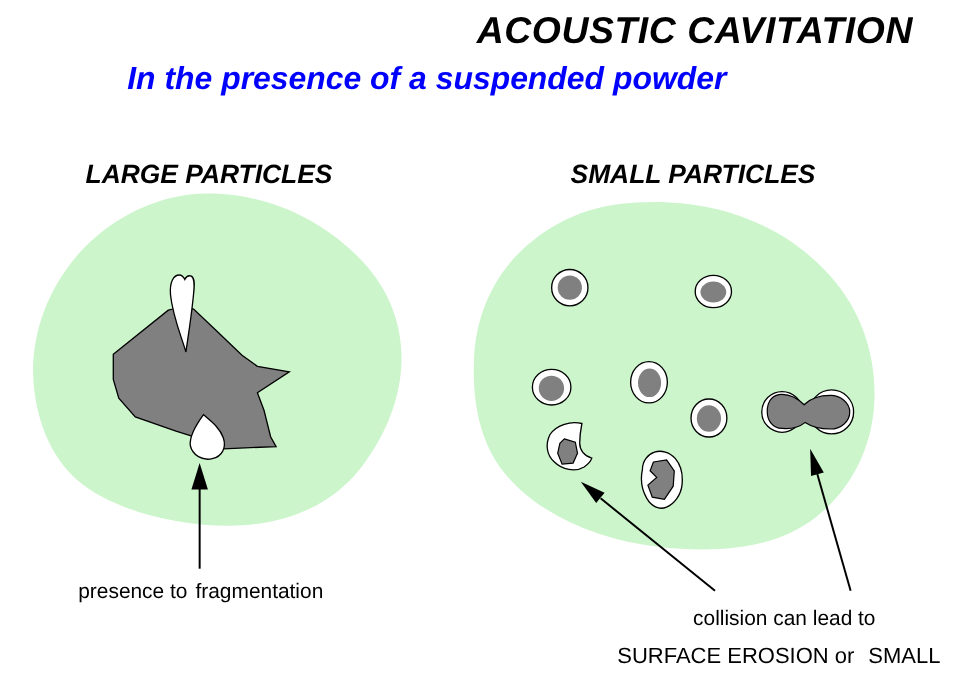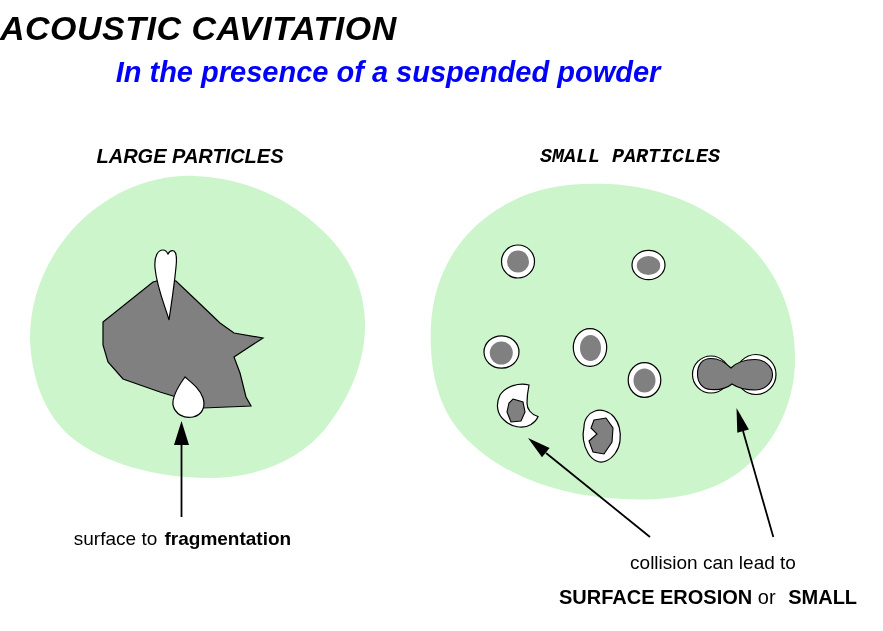--- a/index.html
+++ b/index.html
@@ -2,37 +2,37 @@
 <html><head>
 <meta charset="utf-8">
 <style>
   html,body{margin:0;padding:0;}
   body{
     width:883px;height:631px;background:#ffffff;position:relative;
     overflow:hidden;font-family:"Liberation Sans",sans-serif;color:#000;
   }
   .abs{position:absolute;}
   .title{
-    top:9px;left:0;width:783px;text-align:left;
-    font-size:34px;font-weight:bold;font-style:italic;letter-spacing:0.5px;
+    top:9px;left:0;width:783px;text-align:right;
+    font-size:34px;font-weight:bold;font-style:italic;letter-spacing:0.5px;padding-left:47px;
   }
   .subtitle{
     top:56px;left:0;width:776px;text-align:center;
     font-size:29px;font-weight:bold;font-style:italic;
   }
   .heading{
-    font-size:20px;font-weight:bold;font-style:italic;text-align:center;
+    font-size:24px;font-weight:bold;font-style:italic;text-align:center;
   }
   .heading-left{top:145px;left:0;width:380px;}
-  .heading-right{top:145px;left:440px;width:380px;font-family:Liberation Mono, monospace;}
+  .heading-right{top:145px;left:440px;width:380px;}
   .caption{font-size:19px;text-align:center;line-height:23px;}
   .caption-left{top:527px;left:5px;width:355px;}
   .caption-right-1{top:551px;left:533px;width:360px;}
   .caption-right-2{top:585px;left:523px;width:370px;font-size:20px;line-height:24px;}
-  .caption b{font-weight:bold;}
+  .caption b{font-weight:normal;}
   .sp-left{margin-right:2px;}
   .sp-right{margin-left:7px;}
   svg{position:absolute;top:0;left:0;}
 </style>
 </head>
 <body>
 
 <div class="abs title">ACOUSTIC CAVITATION</div>
 <div class="abs subtitle" style="color:#0000ff;">In the presence of a suspended powder</div>
 
@@ -117,21 +117,21 @@
     </g>
     <g>
       <line x1="773.3" y1="537" x2="743" y2="431" stroke="#000" stroke-width="1.8"></line>
       <polygon points="736.5,408 737.3,432.7 748.9,429.5" fill="#000"></polygon>
     </g>
   </g>
 </svg>
 
 <div class="abs caption caption-left">
   <div>
-    <span class="sp-left">surface to</span> <b>fragmentation</b>
+    <span class="sp-left">presence to</span> <b>fragmentation</b>
   </div>
 </div>
 
 <div class="abs caption caption-right-1">collision can lead to</div>
 <div class="abs caption caption-right-2">
   <b>SURFACE EROSION</b>
   <span>or</span>
   <b class="sp-right">SMALL</b>
 </div>
 

